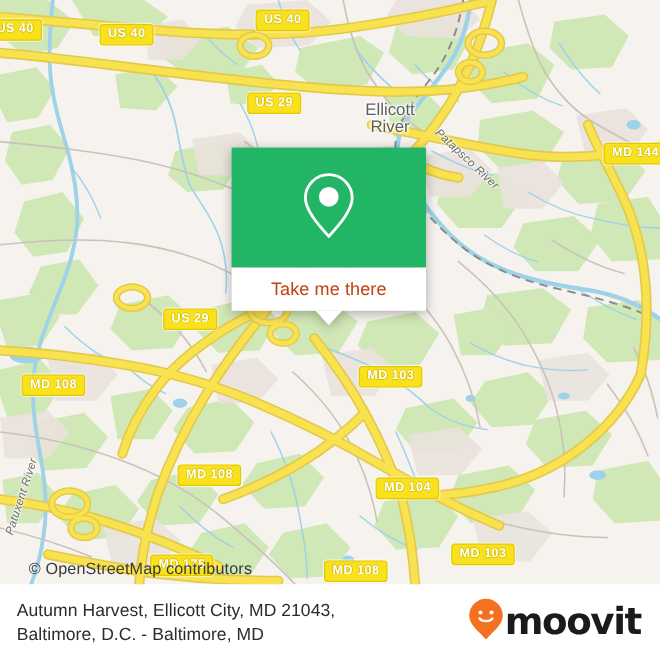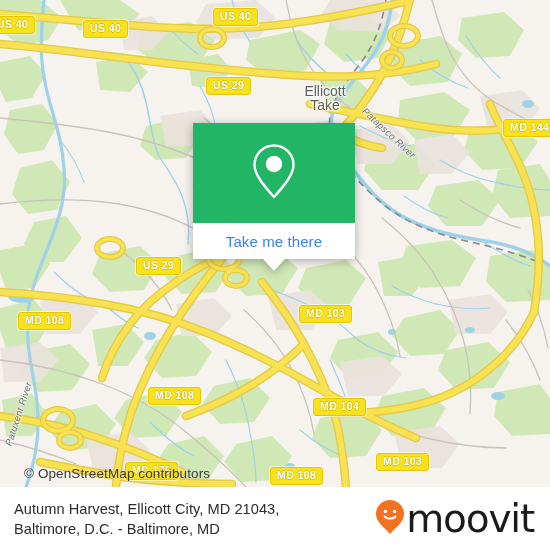--- a/index.html
+++ b/index.html
@@ -35,33 +35,33 @@
   .osm{position:absolute;left:24px;top:466px;font-size:13.5px;color:#3a3a3a;
        letter-spacing:.1px;white-space:nowrap;z-index:40;}
 
   
   .popup{position:absolute;left:193px;top:123px;width:162px;z-index:30;
          filter:drop-shadow(0 2px 5px rgba(0,0,0,.30));}
   .popup-head{height:100px;background:#22b565;display:flex;align-items:center;
               justify-content:center;}
   .popup-foot{background:#fff;height:36px;display:flex;align-items:center;
               justify-content:center;position:relative;}
-  .popup-foot span{color:#3b82f6;font-size:15px;letter-spacing:.1px;}
+  .popup-foot span{color:#c2410c;font-size:15px;letter-spacing:.1px;}
   .popup-tail{position:absolute;left:50%;top:36px;transform:translateX(-50%);
               width:0;height:0;border-left:11px solid transparent;
               border-right:11px solid transparent;border-top:12px solid #fff;}
 
   
   .bottom{position:absolute;left:0;top:487px;width:550px;height:63px;background:#fff;
           display:flex;align-items:center;justify-content:space-between;
           padding:0 14px;box-sizing:border-box;z-index:50;}
   .caption{color:#2b2b2b;font-size:14.6px;line-height:20px;letter-spacing:.05px;}
   .brand{display:flex;align-items:center;gap:1px;flex:0 0 auto;margin-right:2px;}
-  .brand-word{font-size:39px;color:#1b1b1b;letter-spacing:-1.2px;line-height:31px;
-              font-family:"DejaVu Sans","Liberation Sans",sans-serif;}
+  .brand-word{font-size:31px;color:#1b1b1b;letter-spacing:-1.2px;line-height:31px;
+              font-family:"DejaVu Sans","Liberation Sans",sans-serif;font-weight:bold;}
 </style>
 </head>
 <body>
 
 <div id="app">
 
   <div class="map">
     <svg width="550" height="487" viewBox="0 0 550 487">
       <defs>
         <clipPath id="clipMap">
@@ -307,21 +307,21 @@
           <ellipse cx="110" cy="248" rx="13" ry="9"></ellipse>
           <ellipse cx="58" cy="420" rx="15" ry="11"></ellipse>
           <ellipse cx="70" cy="440" rx="11" ry="8"></ellipse>
         </g>
 
       </g>
     </svg>
 
     <div class="placelbl" style="left:294px;top:84px;width:62px;">
       <div>Ellicott</div>
-      <div>Take</div>
+      <div>River</div>
     </div>
 
     <div class="riverlbl" style="left:364px;top:104px;transform:rotate(43deg);transform-origin:0 50%;">Patapsco River</div>
     <div class="riverlbl" style="left:8px;top:440px;transform:rotate(-72deg);transform-origin:0 50%;">Patuxent River</div>
 
     <div class="shield" style="left:83px;top:20px;">US 40</div>
     <div class="shield" style="left:213px;top:8px;">US 40</div>
     <div class="shield" style="left:-10px;top:16px;">US 40</div>
     <div class="shield" style="left:206px;top:77px;">US 29</div>
     <div class="shield" style="left:503px;top:119px;">MD 144</div>

